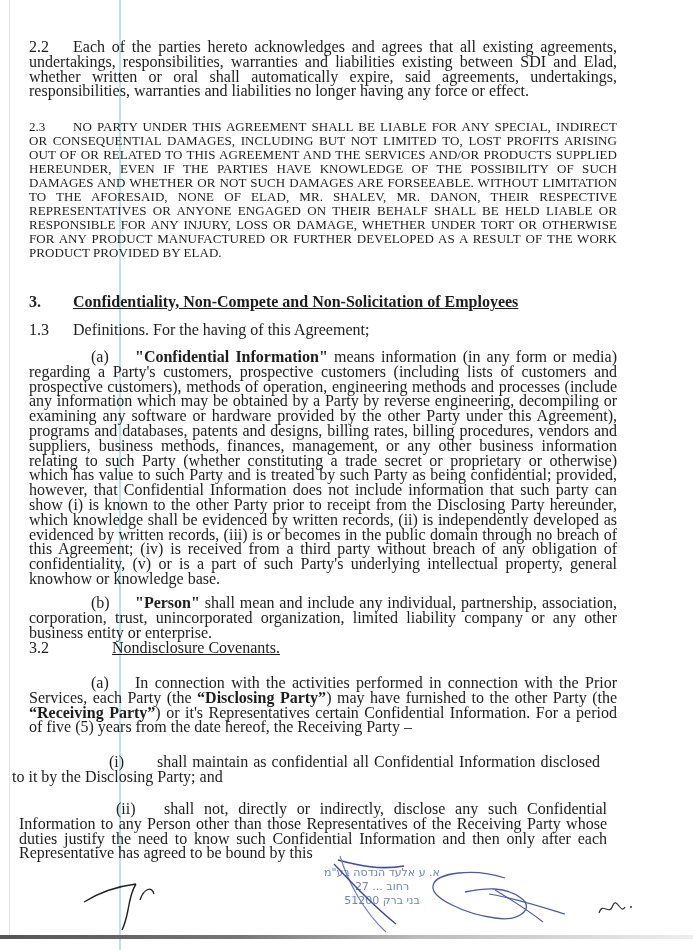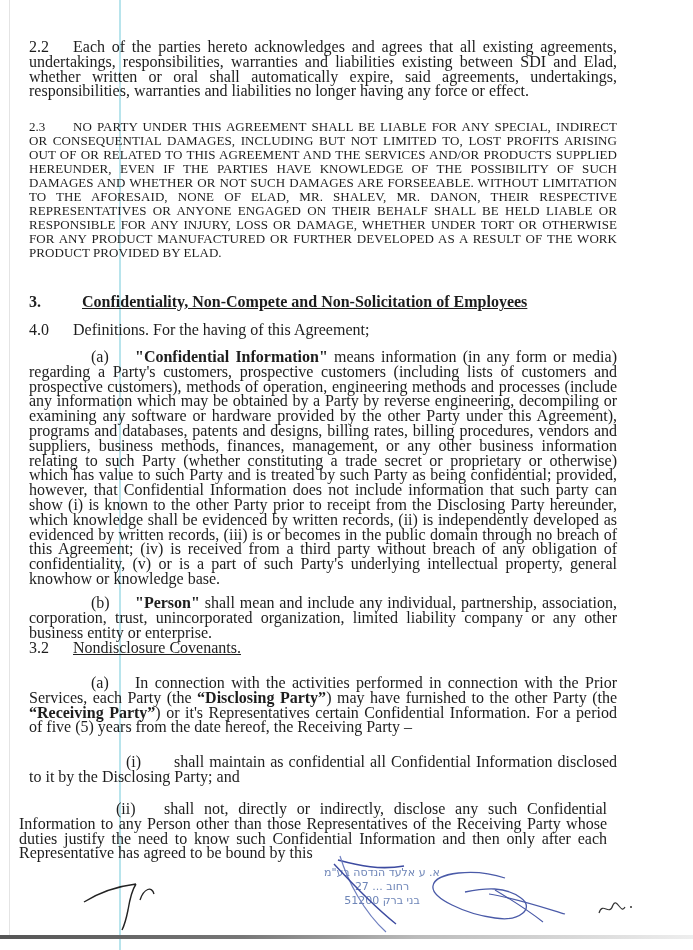--- a/index.html
+++ b/index.html
@@ -24,22 +24,22 @@
     .para {
       position: absolute; left: 0; width: 588px;
       font-size: 16px; line-height: 14.8px; text-align: justify;
       text-align-last: left;
     }
     .caps { font-size: 13px; line-height: 14px; letter-spacing: 0.05px; }
     .num { display: inline-block; width: 44px; }
     .indent-a { display: inline-block; width: 62px; }
     .sub-label { display: inline-block; width: 44px; }
     .indent-i { display: inline-block; width: 90px; }
-    .heading-text { text-decoration: underline; font-weight: bold; margin-left: 9px; }
-    .under { text-decoration: underline; }
+    .heading-text { text-decoration: underline; font-weight: bold; }
+    .under { text-decoration: underline; margin-left: 39px; }
     b { font-weight: bold; }
     .sig {
       position: absolute;
     }
     .stamp {
       position: absolute; left: 322px; top: 866px; width: 120px;
       font-family: "DejaVu Sans", sans-serif; color: #6f86b8;
       font-size: 11px; line-height: 14px; text-align: center;
       direction: rtl;
     }
@@ -56,40 +56,40 @@
 
 <div class="para caps" style="left:29px; top:120px; width:588px;">
   <span class="num">2.3</span><span>NO PARTY UNDER THIS AGREEMENT SHALL BE LIABLE FOR ANY SPECIAL, INDIRECT OR CONSEQUENTIAL DAMAGES, INCLUDING BUT NOT LIMITED TO, LOST PROFITS ARISING OUT OF OR RELATED TO THIS AGREEMENT AND THE SERVICES AND/OR PRODUCTS SUPPLIED HEREUNDER, EVEN IF THE PARTIES HAVE KNOWLEDGE OF THE POSSIBILITY OF SUCH DAMAGES AND WHETHER OR NOT SUCH DAMAGES ARE FORSEEABLE.  WITHOUT LIMITATION TO THE AFORESAID, NONE OF ELAD, MR. SHALEV, MR. DANON, THEIR RESPECTIVE REPRESENTATIVES OR ANYONE ENGAGED ON THEIR BEHALF SHALL BE HELD LIABLE OR RESPONSIBLE FOR ANY INJURY, LOSS OR DAMAGE, WHETHER UNDER TORT OR OTHERWISE FOR ANY PRODUCT MANUFACTURED OR FURTHER DEVELOPED AS A RESULT OF THE WORK PRODUCT PROVIDED BY ELAD.</span>
 </div>
 
 <div class="para" style="left:29px; top:295px; width:588px;">
   <span class="num" style="font-weight:bold;">3.</span><span class="heading-text">Confidentiality, Non-Compete and Non-Solicitation of Employees</span>
 </div>
 
 <div class="para" style="left:29px; top:323px; width:588px;">
-  <span class="num">4.0</span><span>Definitions.  For the having of this Agreement;</span>
+  <span class="num">1.3</span><span>Definitions.  For the having of this Agreement;</span>
 </div>
 
 <div class="para" style="left:29px; top:350px; width:588px;">
   <span class="indent-a"></span><span class="sub-label">(a)</span><b>"Confidential Information"</b><span> means information (in any form or media) regarding a Party's customers, prospective customers (including lists of customers and prospective customers), methods of operation, engineering methods and processes (include any information which may be obtained by a Party by reverse engineering, decompiling or examining any software or hardware provided by the other Party under this Agreement), programs and databases, patents and designs, billing rates, billing procedures, vendors and suppliers, business methods, finances, management, or any other business information relating to such Party (whether constituting a trade secret or proprietary or otherwise) which has value to such Party and is treated by such Party as being confidential; provided, however, that Confidential Information does not include information that such party can show (i) is known to the other Party prior to receipt from the Disclosing Party hereunder, which knowledge shall be evidenced by written records, (ii) is independently developed as evidenced by written records, (iii) is or becomes in the public domain through no breach of this Agreement; (iv) is received from a third party without breach of any obligation of confidentiality, (v) or is a part of such Party's underlying intellectual property, general knowhow or knowledge base.</span>
 </div>
 
 <div class="para" style="left:29px; top:596px; width:588px;">
   <span class="indent-a"></span><span class="sub-label">(b)</span><b>"Person"</b><span> shall mean and include any individual, partnership, association, corporation, trust, unincorporated organization, limited liability company or any other business entity or enterprise.</span>
 </div>
 
 <div class="para" style="left:29px; top:641px; width:588px;">
   <span class="num">3.2</span><span class="under">Nondisclosure Covenants.</span>
 </div>
 
 <div class="para" style="left:29px; top:676px; width:588px;">
   <span class="indent-a"></span><span class="sub-label">(a)</span><span>In connection with the activities performed in connection with the Prior Services, each Party (the </span><b>“Disclosing Party”</b><span>) may have furnished to the other Party (the </span><b>“Receiving Party”</b><span>) or it's Representatives certain Confidential Information.  For a period of five (5) years from the date hereof, the Receiving Party –</span>
 </div>
 
-<div class="para" style="left:29px; top:755px; width:588px;">
+<div class="para" style="left:12px; top:755px; width:588px;">
   <span class="indent-i" style="width:97px;"></span><span class="sub-label" style="width:48px;">(i)</span><span>shall maintain as confidential all Confidential Information disclosed to it by the Disclosing Party; and</span>
 </div>
 
 <div class="para" style="left:19px; top:802px; width:588px;">
   <span class="indent-i" style="width:97px;"></span><span class="sub-label" style="width:48px;">(ii)</span><span>shall not, directly or indirectly, disclose any such Confidential Information to any Person other than those Representatives of the Receiving Party whose duties justify the need to know such Confidential Information and then only after each Representative has agreed to be bound by this</span>
 </div>
 
 <svg class="sig" style="left:80px; top:862px;" width="110" height="70" viewBox="0 0 110 70">
   <path d="M4,40 C20,30 40,24 56,22 M56,22 C52,28 50,36 48,48 C46,58 44,64 42,68" stroke="#222" stroke-width="1.4" fill="none"></path>
   <path d="M60,38 C64,26 72,24 74,32" stroke="#222" stroke-width="1.3" fill="none"></path>

